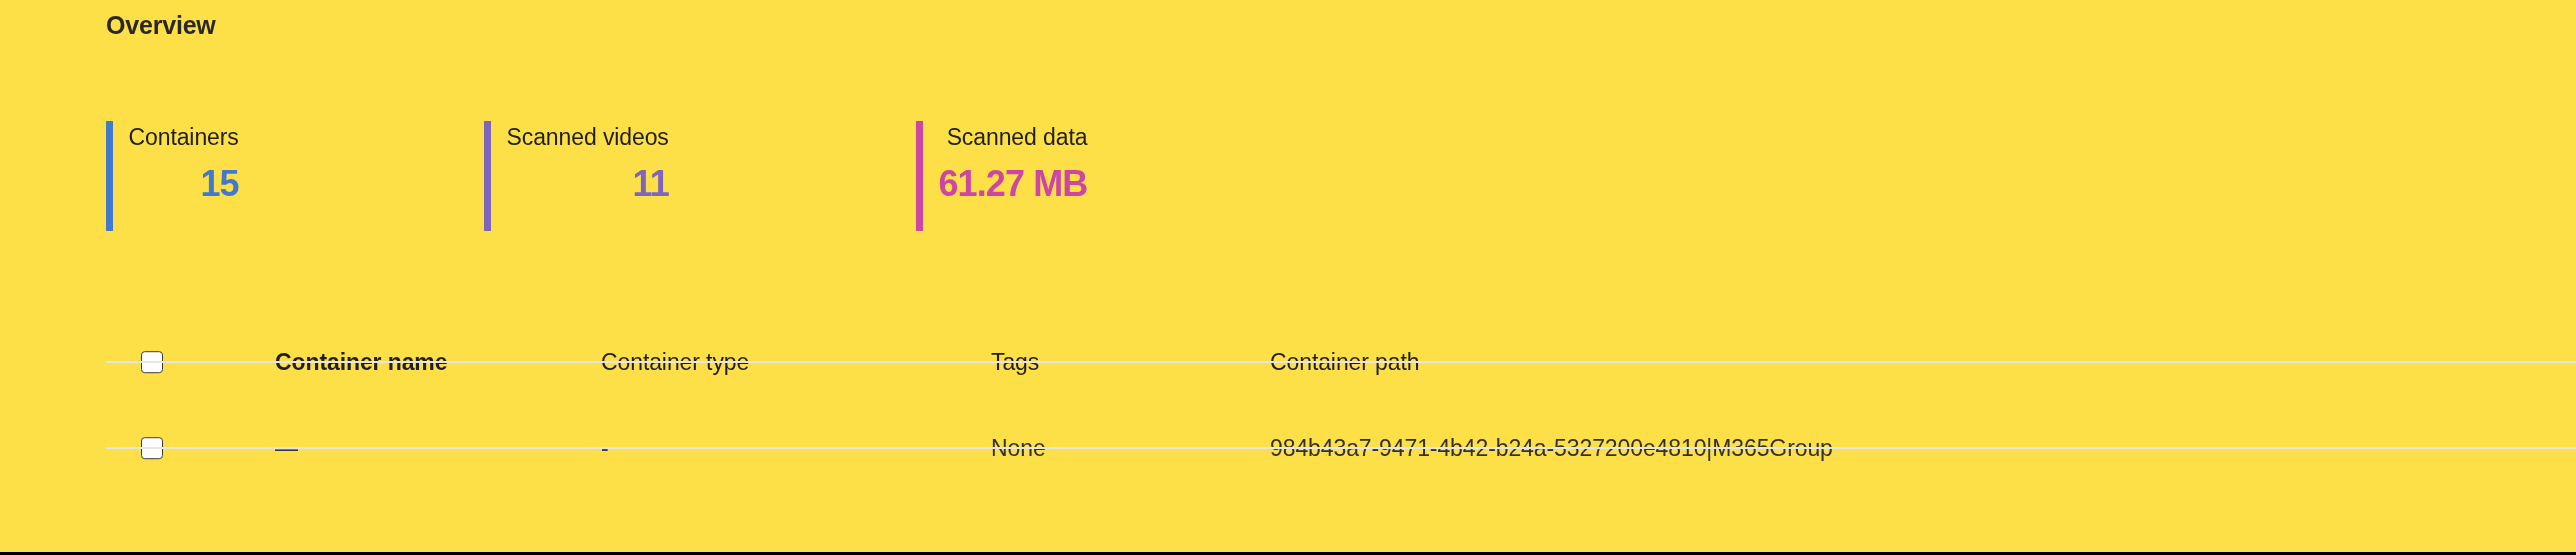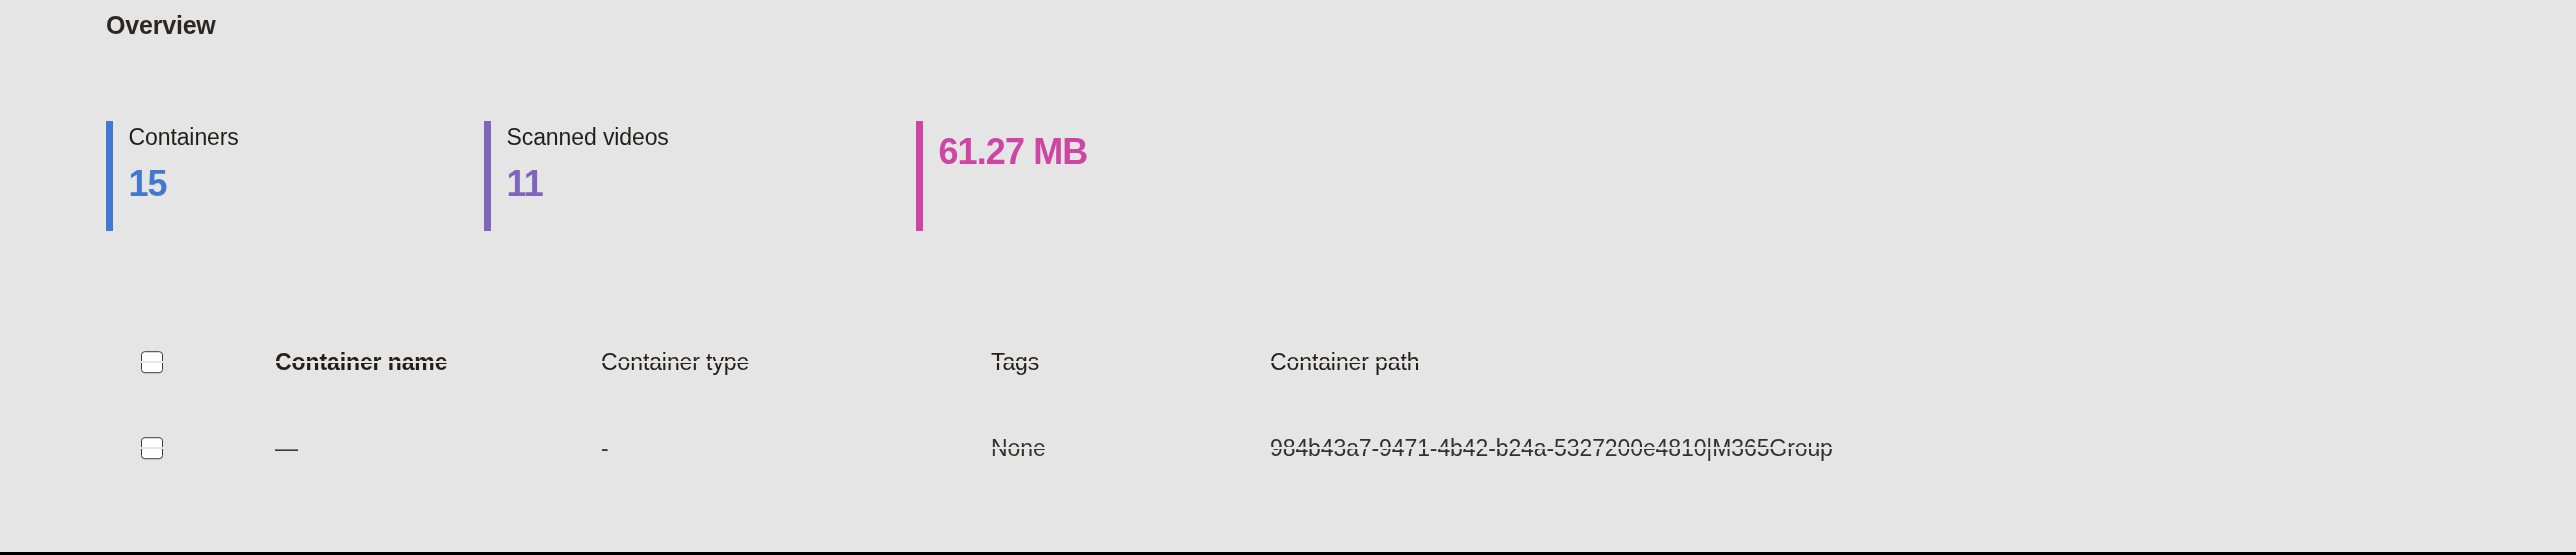--- a/index.html
+++ b/index.html
@@ -14,21 +14,22 @@
     color: #323130;
     -webkit-font-smoothing: antialiased;
     overflow: hidden;
     position: relative;
   }
 
   
   .page {
     position: absolute;
     inset: 0;
-    background: #e5e5e5;
+    background: #fde047;
+    text-align: right;
   }
 
   
   .overview-title {
     position: absolute;
     left: 106px;
     top: 8.4px;
     font-size: 25px;
     font-weight: bold;
     letter-spacing: -0.2px;
@@ -183,20 +184,21 @@
       <div class="metric-bar" id="bar1" style="background: rgb(128, 101, 188);"></div>
       <div class="metric-text">
         <div class="metric-label">Scanned videos</div>
         <div class="metric-value" id="val1" style="color: rgb(128, 101, 188);">11</div>
       </div>
     </div>
 
     <div class="metric m2">
       <div class="metric-bar" id="bar2" style="background: rgb(205, 70, 164);"></div>
       <div class="metric-text">
+        <div class="metric-label">Scanned data</div>
         <div class="metric-value" id="val2" style="color: rgb(205, 70, 164);">61.27 MB</div>
       </div>
     </div>
 
   </div>
 
   <div class="table">
 
     <div class="table-row header-row">
       <div class="cell col-check">

